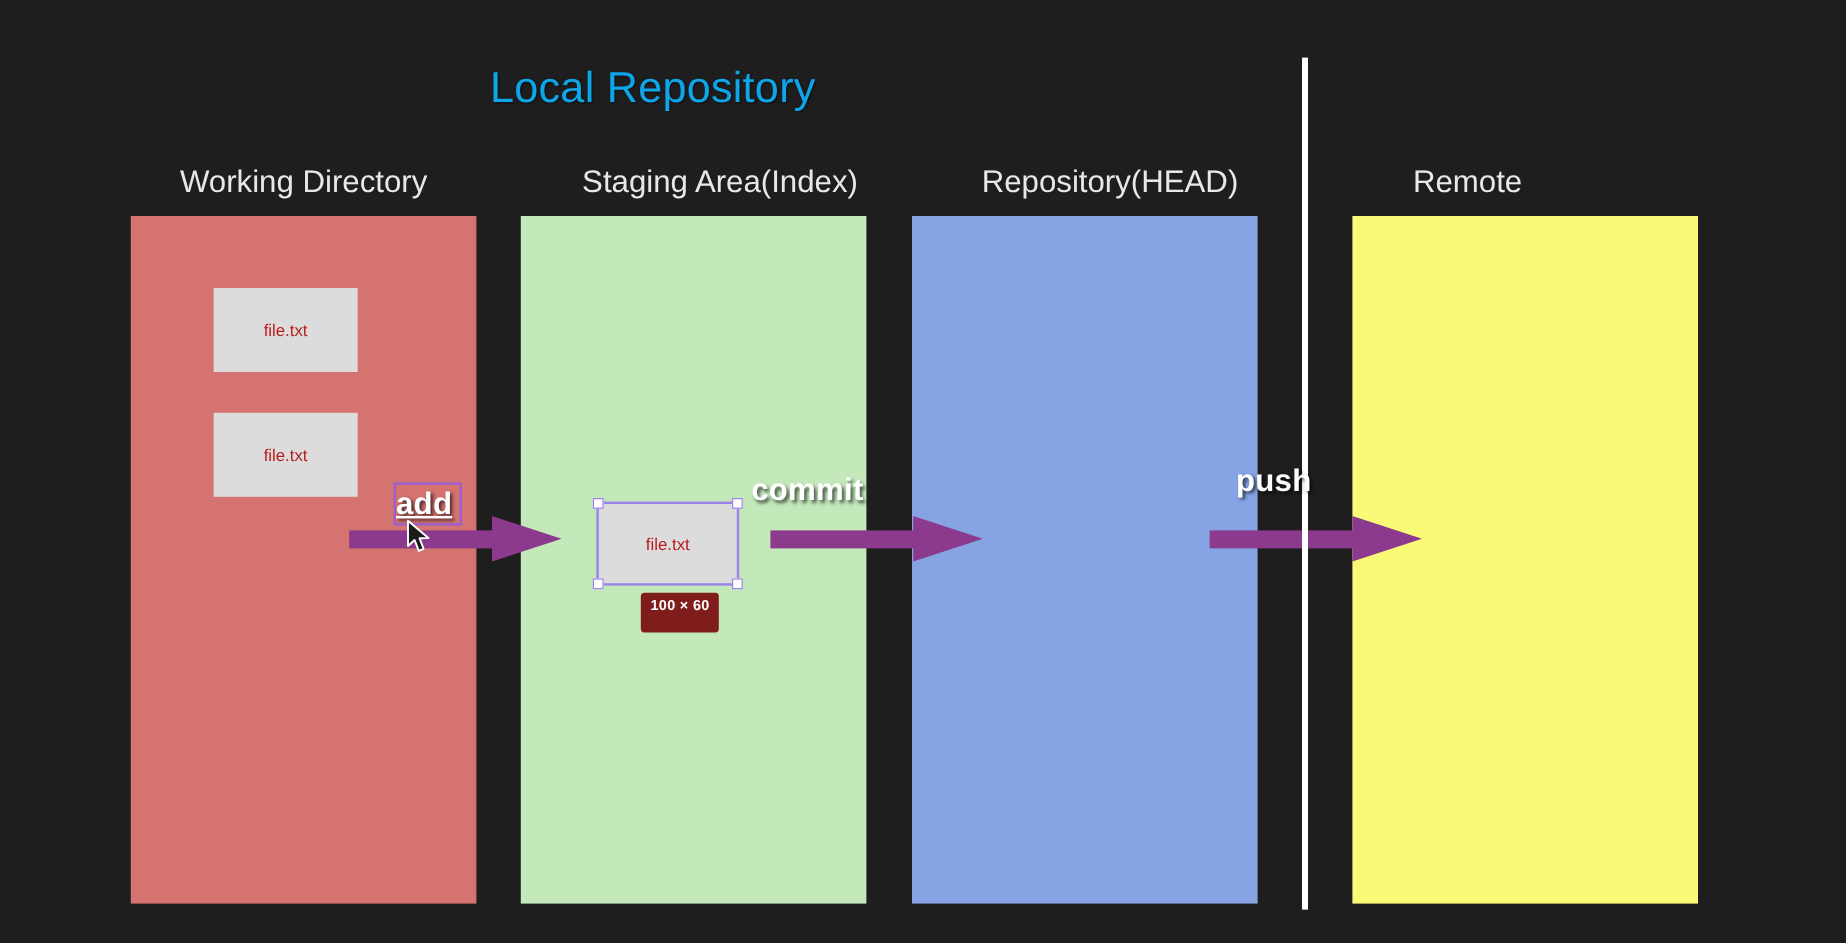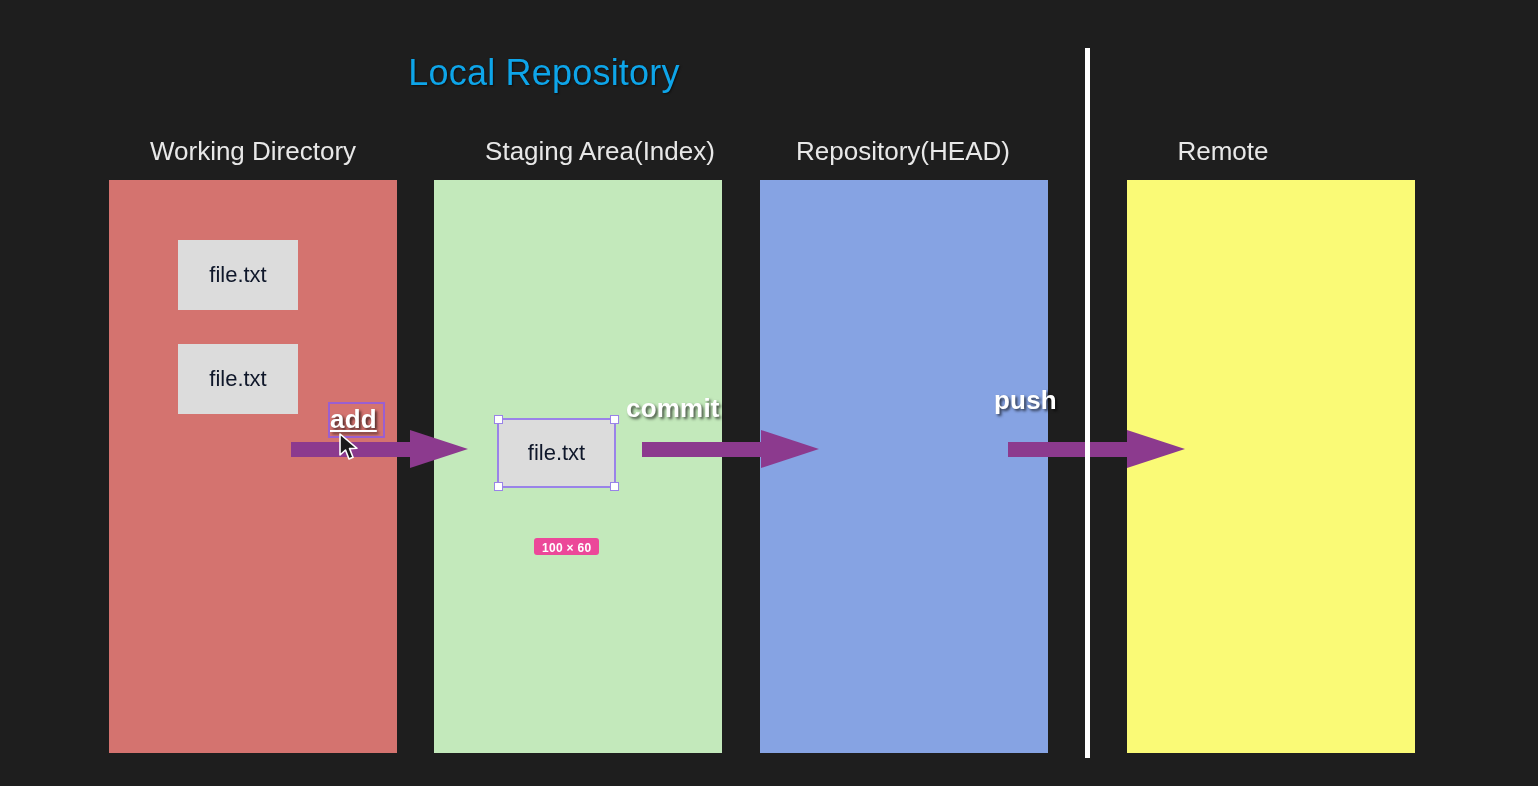--- a/index.html
+++ b/index.html
@@ -47,22 +47,22 @@
   .column {
     position: absolute;
     top: 180px;
     height: 573px;
   }
 
   
   .file-box {
     position: absolute;
     background: #dcdcdc;
-    color: #0f172a;
-    font-size: 22px;
+    color: #b91c1c;
+    font-size: 14px;
     display: flex;
     align-items: center;
     justify-content: center;
     box-sizing: border-box;
   }
 
   
   .selection-frame {
     position: absolute;
     border: 2px solid #9a83e8;
@@ -77,29 +77,28 @@
     border: 1.5px solid #9a83e8;
     box-sizing: border-box;
   }
   .handle.tl { left: -5px;  top: -5px; }
   .handle.tr { right: -5px; top: -5px; }
   .handle.bl { left: -5px;  bottom: -5px; }
   .handle.br { right: -5px; bottom: -5px; }
 
   #size-badge {
     position: absolute;
-    background: #ec4899;
+    background: #7f1d1d;
     color: #ffffff;
     font-size: 12px;
     font-weight: bold;
-    padding: 3px 8px 0 8px;
+    padding: 3px 8px 16px 8px;
     border-radius: 3px;
     white-space: nowrap;
     letter-spacing: 0.3px;
-    margin-top: 44px;
   }
 
   
   .arrow { position: absolute; }
   .arrow .shaft {
     position: absolute;
     left: 0;
     top: 12px;
     height: 15px;
     background: #8c3a8e;
@@ -148,21 +147,21 @@
 </style>
 </head>
 <body>
 
 <div id="stage">
 
   <div id="diagram-title">Local Repository</div>
 
   <div class="col-label" style="left:253px;">Working Directory</div>
   <div class="col-label" style="left:560px;margin-left:40px;">Staging Area(Index)</div>
-  <div class="col-label" style="left:903px;">Repository(HEAD)</div>
+  <div class="col-label" style="left:925px;">Repository(HEAD)</div>
   <div class="col-label" style="left:1223px;">Remote</div>
 
   <div class="column" style="left:109px; width:288px; background:#d4736f;"></div>
   <div class="column" style="left:434px; width:288px; background:#c3e9bb;"></div>
   <div class="column" style="left:760px; width:288px; background:#86a3e3;"></div>
   <div class="column" style="left:1127px; width:288px; background:#fafa76;"></div>
 
   <div class="file-box" style="left:178px; top:240px; width:120px; height:70px;">file.txt</div>
   <div class="file-box" style="left:178px; top:344px; width:120px; height:70px;">file.txt</div>
 
@@ -190,19 +189,19 @@
   </div>
   <div class="arrow-label" style="left:626px; top:393px;">commit</div>
 
   <div class="arrow" style="left:1008px; top:430px; width:180px; height:38px;">
     <span class="shaft" style="width:122px;"></span>
     <span class="head" style="left:119px;"></span>
   </div>
 
   <div id="local-remote-divider" style="left:1085px; top:48px; width:5px; height:710px;"></div>
 
-  <div class="arrow-label" style="left:994px; top:385px; z-index:5;">push</div>
+  <div class="arrow-label" style="left:1030px; top:385px; z-index:5;">push</div>
 
   <svg id="mouse-cursor" viewBox="0 0 24 30" style="left:338px; top:433px;">
     <path d="M2 1 L2 22 L7.5 17 L11 26 L15 24.3 L11.6 15.6 L19 15.3 Z" fill="#1b1b1b" stroke="#ffffff" stroke-width="1.6" stroke-linejoin="round"></path>
   </svg>
 
 </div>
 
 </body></html>

